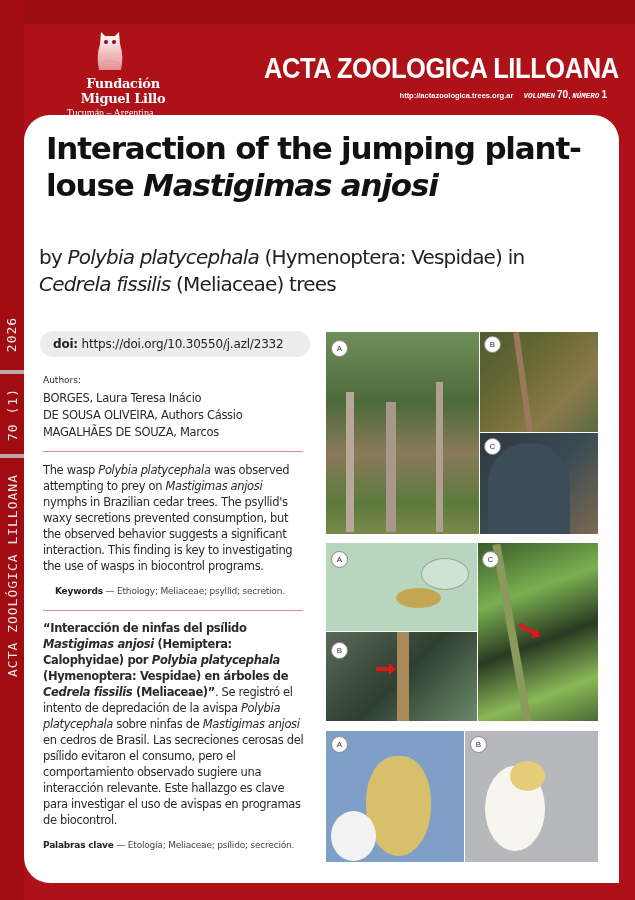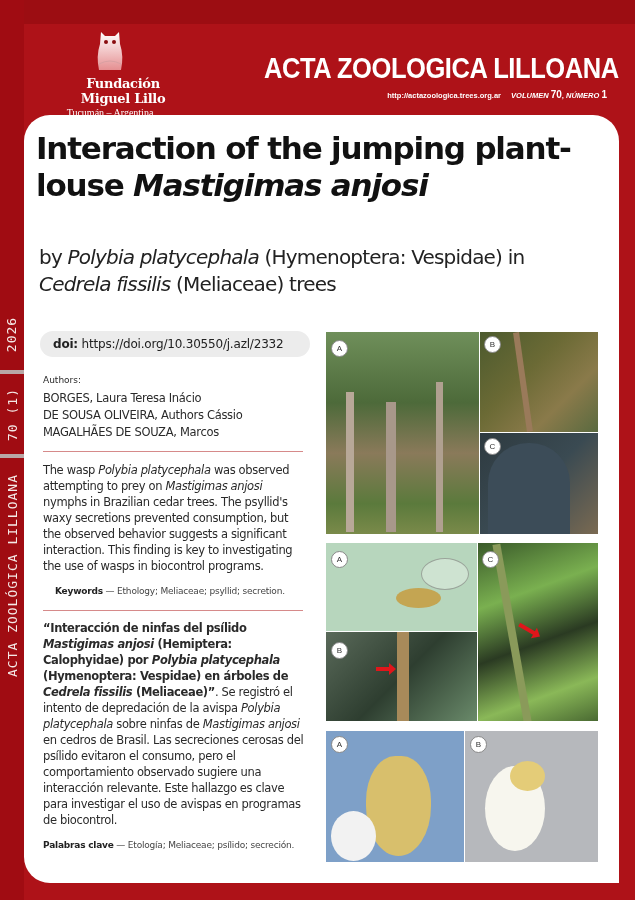--- a/index.html
+++ b/index.html
@@ -63,32 +63,32 @@
     font-weight: bold; font-size: 29px; letter-spacing: -0.5px;
     transform: scaleX(0.88); transform-origin: left center;
     white-space: nowrap;
   }
   .journal-meta {
     position: absolute; right: 28px; top: 89px;
     color: #fff; font-size: 7.5px; font-family: "Liberation Sans", sans-serif;
     white-space: nowrap; font-weight: bold;
   }
   .journal-meta .url { margin-right: 8px; font-weight: bold; }
-  .journal-meta i { font-style: italic; }
+  .journal-meta i { font-style: italic; font-family: Liberation Mono, monospace; }
   .journal-meta b { font-size: 10px; }
 
   
   .card {
     position: absolute; left: 24px; top: 115px; width: 595px; height: 768px;
     background: #fff; border-radius: 26px 26px 0 26px;
   }
   .card::after { content: none; }
 
   .title {
-    position: absolute; left: 36px; top: 130px; width: 560px;
+    position: absolute; left: 46px; top: 130px; width: 560px;
     font-family: "DejaVu Sans", sans-serif; color: #111;
     font-size: 31px; line-height: 37px; letter-spacing: -1.2px;
   }
   .subtitle {
     position: absolute; left: 39px; top: 244px; width: 560px;
     font-family: "DejaVu Sans", sans-serif; color: #222;
     font-size: 20px; line-height: 27px; letter-spacing: -0.8px;
   }
 
   .doi {

